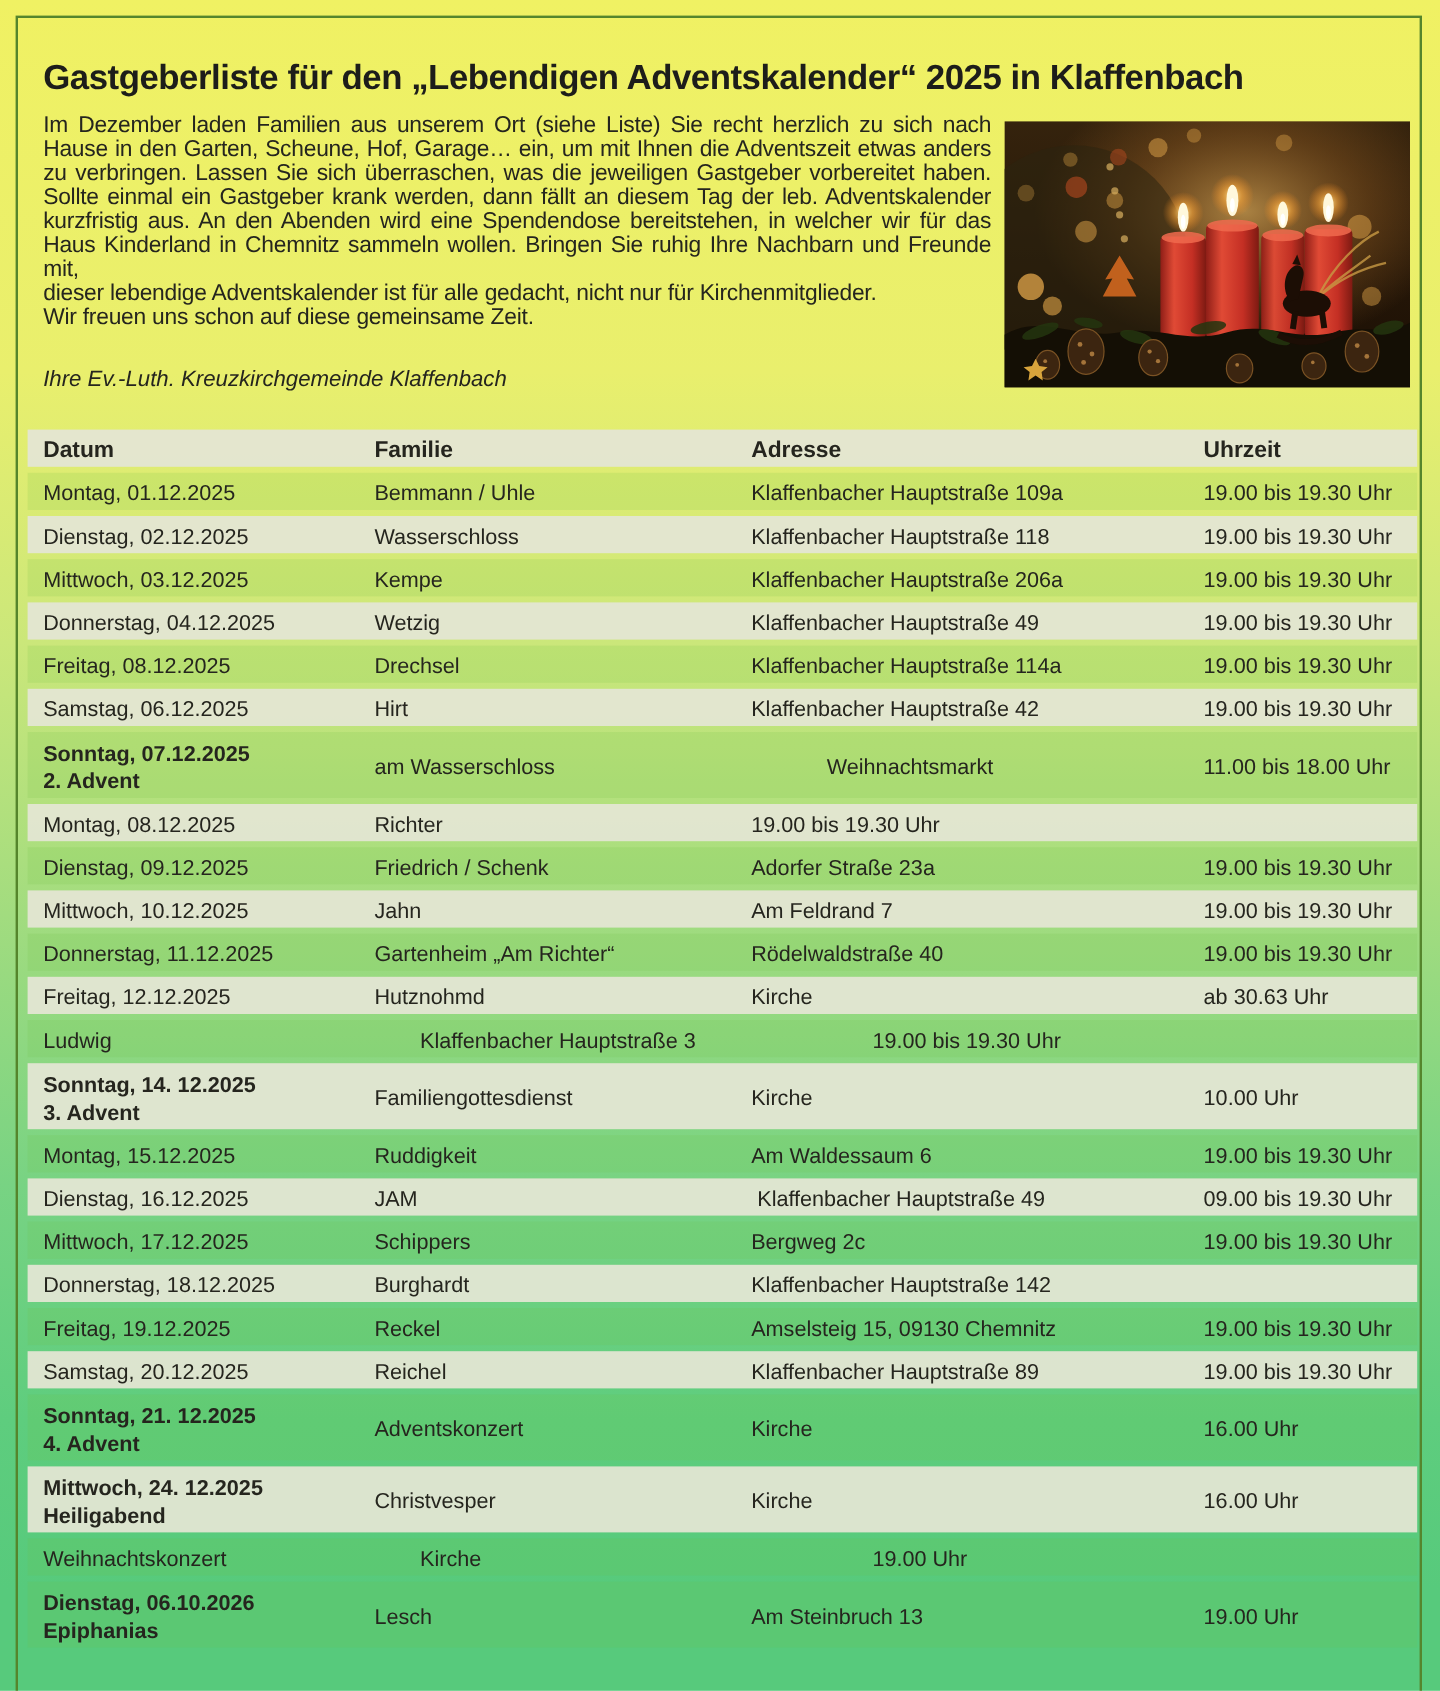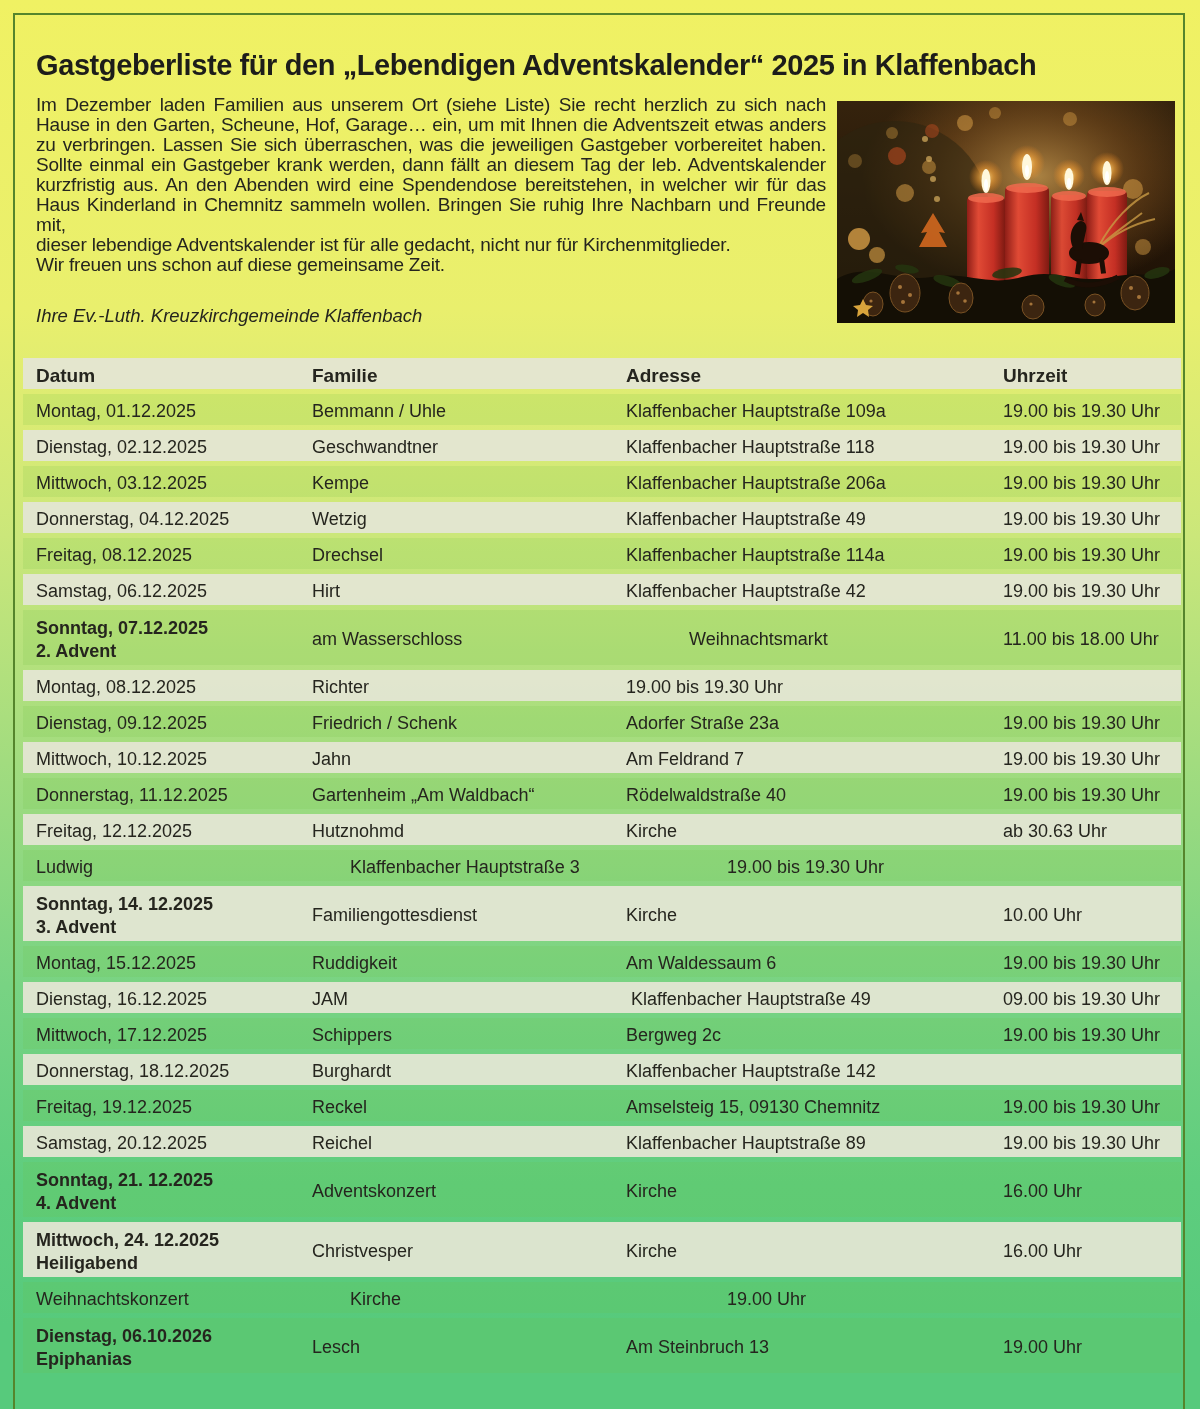--- a/index.html
+++ b/index.html
@@ -178,21 +178,21 @@
   <div id="table-body">
   <div class="row row--green">
     <div class="cell c-datum">Montag, 01.12.2025</div>
     <div class="cell c-familie">Bemmann / Uhle</div>
     <div class="cell c-adresse">Klaffenbacher Hauptstraße 109a</div>
     <div class="cell c-uhrzeit">19.00 bis 19.30 Uhr</div>
   </div>
 
   <div class="row row--gray">
     <div class="cell c-datum">Dienstag, 02.12.2025</div>
-    <div class="cell c-familie">Geschwandtner</div>
+    <div class="cell c-familie">Wasserschloss</div>
     <div class="cell c-adresse">Klaffenbacher Hauptstraße 118</div>
     <div class="cell c-uhrzeit">19.00 bis 19.30 Uhr</div>
   </div>
 
   <div class="row row--green">
     <div class="cell c-datum">Mittwoch, 03.12.2025</div>
     <div class="cell c-familie">Kempe</div>
     <div class="cell c-adresse">Klaffenbacher Hauptstraße 206a</div>
     <div class="cell c-uhrzeit">19.00 bis 19.30 Uhr</div>
   </div>
@@ -241,21 +241,21 @@
 
   <div class="row row--gray">
     <div class="cell c-datum">Mittwoch, 10.12.2025</div>
     <div class="cell c-familie">Jahn</div>
     <div class="cell c-adresse">Am Feldrand 7</div>
     <div class="cell c-uhrzeit">19.00 bis 19.30 Uhr</div>
   </div>
 
   <div class="row row--green">
     <div class="cell c-datum">Donnerstag, 11.12.2025</div>
-    <div class="cell c-familie">Gartenheim „Am Waldbach“</div>
+    <div class="cell c-familie">Gartenheim „Am Richter“</div>
     <div class="cell c-adresse">Rödelwaldstraße 40</div>
     <div class="cell c-uhrzeit">19.00 bis 19.30 Uhr</div>
   </div>
 
   <div class="row row--gray">
     <div class="cell c-datum">Freitag, 12.12.2025</div>
     <div class="cell c-familie">Hutznohmd</div>
     <div class="cell c-adresse">Kirche</div>
     <div class="cell c-uhrzeit">ab 30.63 Uhr</div>
   </div>

